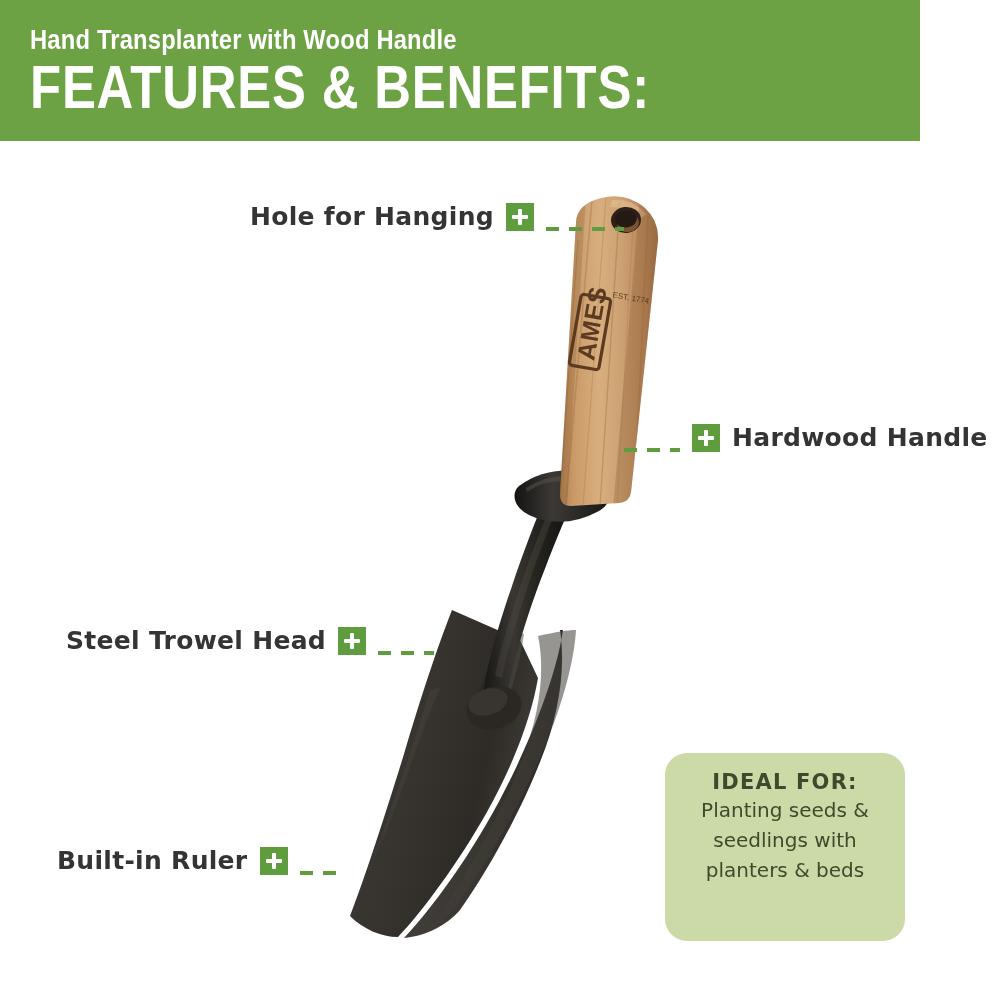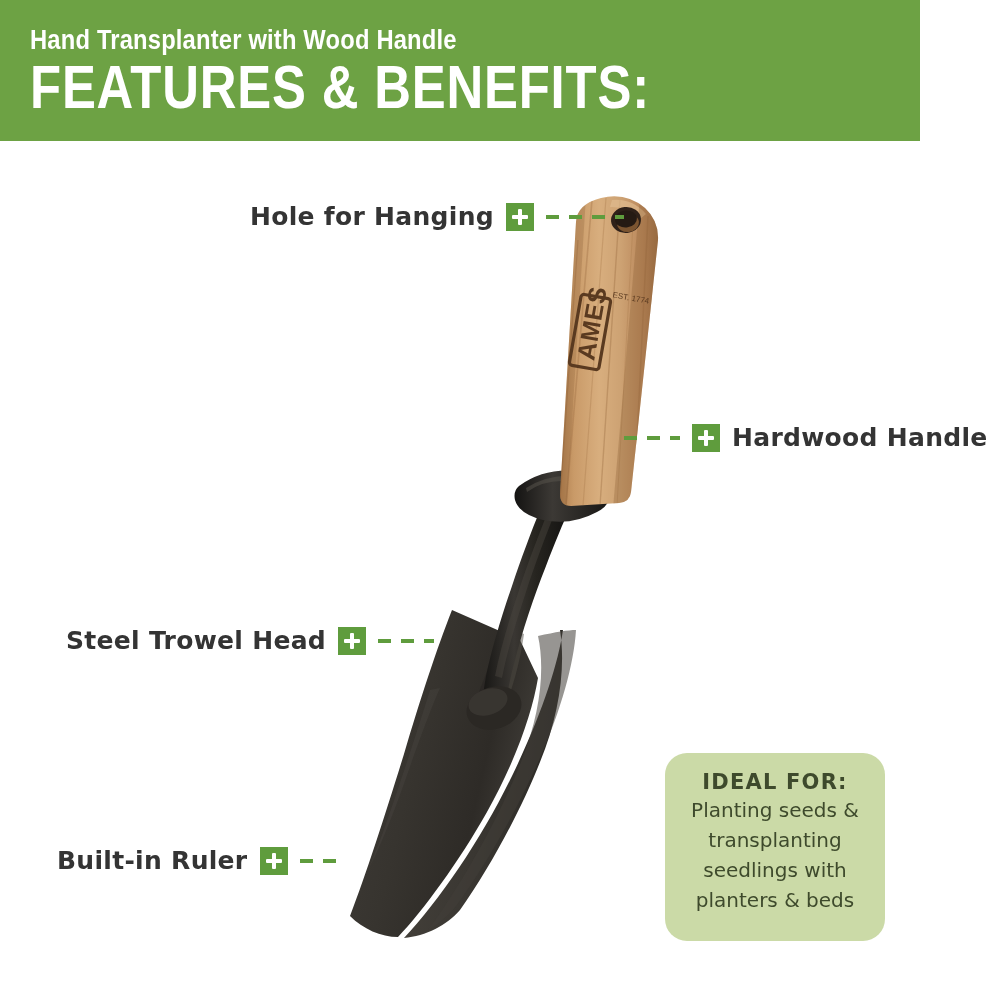--- a/index.html
+++ b/index.html
@@ -53,21 +53,21 @@
     color: #ffffff;
     transform: scaleX(0.82);
     transform-origin: left center;
     white-space: nowrap;
   }
 
   
   .callout {
     position: absolute;
     display: flex;
-    align-items: center;
+    align-items: flex-end;
     white-space: nowrap;
   }
   .callout-label {
     font-family: "DejaVu Sans", sans-serif;
     font-size: 25px;
     font-weight: bold;
     color: #343434;
     letter-spacing: 0.3px;
   }
   .plus-badge {
@@ -118,21 +118,21 @@
 
   #callout-ruler     { left: 57px; top: 846px; }
   #callout-ruler .dash-line { width: 45px; margin-left: 12px; }
   #callout-ruler .callout-label { margin-right: 12px; }
 
   
   #ideal-box {
     position: absolute;
     left: 665px;
     top: 753px;
-    width: 220px;
+    width: 240px;
     height: 188px;
     background: #cbdaa7;
     border-radius: 22px;
     box-sizing: border-box;
     padding: 16px 10px 10px 10px;
     text-align: center;
   }
   #ideal-title {
     font-family: "DejaVu Sans", sans-serif;
     font-size: 21px;
@@ -309,19 +309,18 @@
   <div class="callout" id="callout-ruler">
     <span class="callout-label">Built-in Ruler</span>
     <span class="plus-badge"></span>
     <span class="dash-line"></span>
   </div>
 
   <div id="ideal-box">
     <div id="ideal-title">IDEAL FOR:</div>
     <div id="ideal-body">
       <div>Planting seeds &amp;</div>
-      <div>transplanting</div>
       <div>seedlings with</div>
       <div>planters &amp; beds</div>
     </div>
   </div>
 
 </div>
 
 </body></html>

